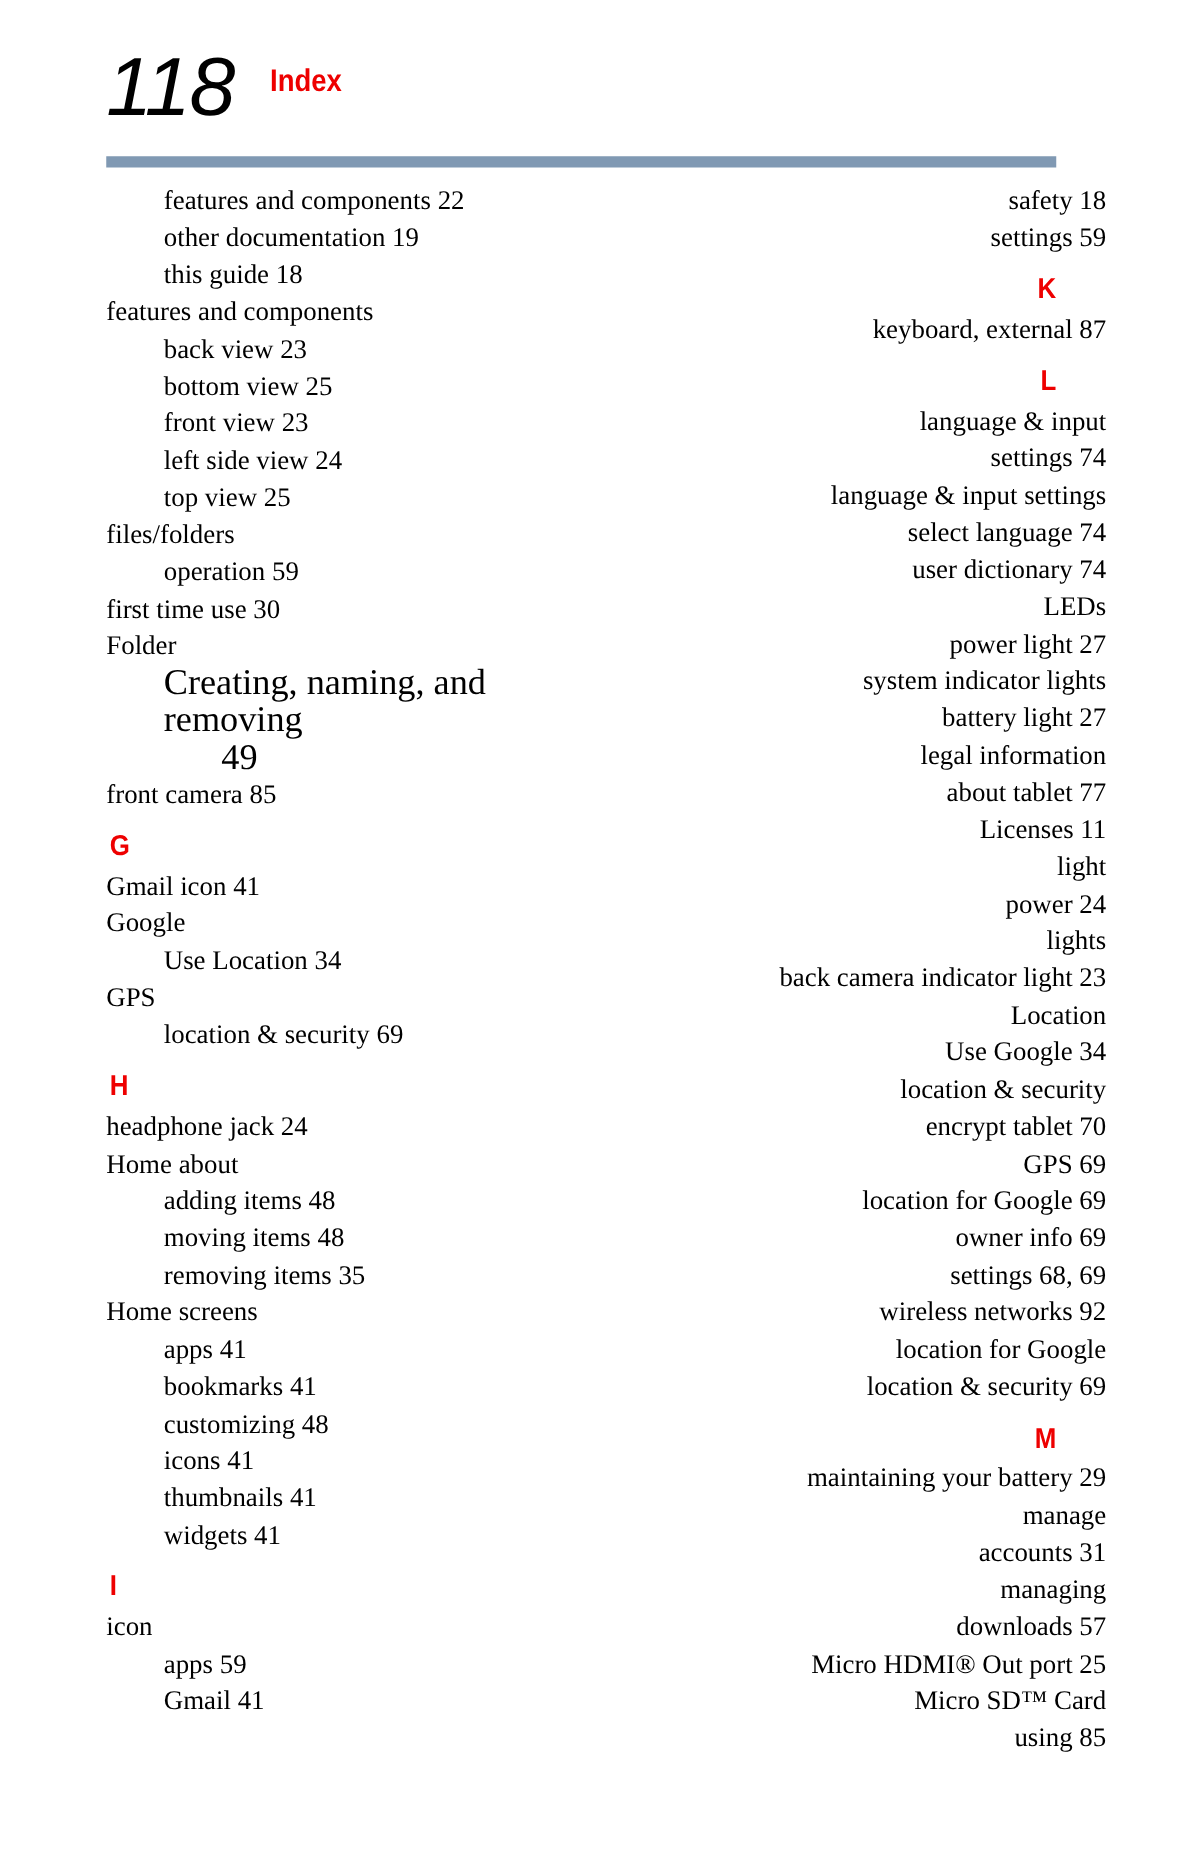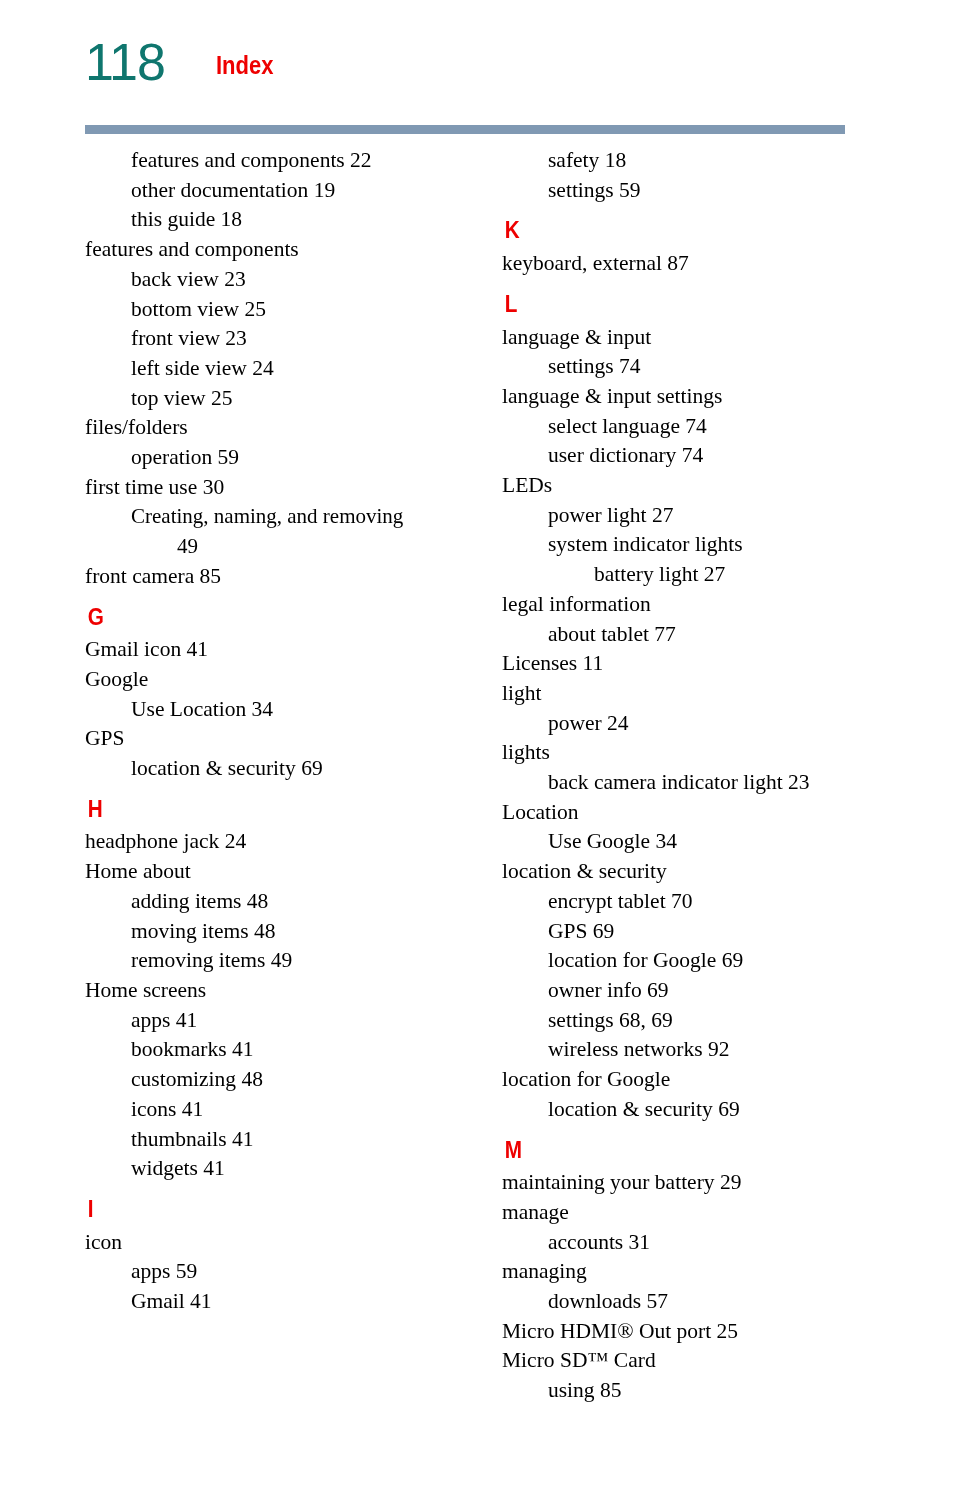--- a/index.html
+++ b/index.html
@@ -22,25 +22,26 @@
     left: 0;
     top: 0;
     width: 954px;
     height: 140px;
   }
   .folio-number {
     position: absolute;
     left: 85px;
     top: 36px;
     font-family: "Liberation Sans", "DejaVu Sans", sans-serif;
-    font-size: 52px;
+    font-size: 66px;
     font-weight: 400;
     letter-spacing: -1px;
-    color: #0f766e;
+    color: #000000;
     line-height: 1;
+    font-style: italic;
   }
   .header-title {
     position: absolute;
     left: 216px;
     top: 53px;
     font-family: "Liberation Sans", "DejaVu Sans", sans-serif;
     font-size: 25px;
     font-weight: bold;
     color: #ee0000;
     line-height: 1;
@@ -62,35 +63,35 @@
     left: 0;
     top: 146px;
     width: 954px;
   }
   .column {
     position: absolute;
     top: 0;
     width: 400px;
   }
   .column-left  { left: 85px; }
-  .column-right { left: 502px; }
+  .column-right { left: 485px; text-align: right; }
 
   
   .entry {
     font-size: 21.5px;
     line-height: 29.7px;
     white-space: nowrap;
     color: #000000;
   }
   .level-1 { padding-left: 0px; }
   .level-2 { padding-left: 46px; }
   .level-3 { padding-left: 92px; }
 
   .entry-wrap {
-    font-size: 21px;
+    font-size: 29px;
     line-height: 29.7px;
     color: #000000;
     padding-left: 46px;
   }
   .entry-wrap .cont {
     display: block;
     padding-left: 46px;
   }
 
   
@@ -123,34 +124,35 @@
       <div class="entry level-2">this guide 18</div>
       <div class="entry level-1">features and components</div>
       <div class="entry level-2">back view 23</div>
       <div class="entry level-2">bottom view 25</div>
       <div class="entry level-2">front view 23</div>
       <div class="entry level-2">left side view 24</div>
       <div class="entry level-2">top view 25</div>
       <div class="entry level-1">files/folders</div>
       <div class="entry level-2">operation 59</div>
       <div class="entry level-1">first time use 30</div>
+      <div class="entry level-1">Folder</div>
       <div class="entry-wrap"><span>Creating, naming, and removing</span><span class="cont">49</span></div>
       <div class="entry level-1">front camera 85</div>
       <div class="section-letter">G</div>
       <div class="entry level-1">Gmail icon 41</div>
       <div class="entry level-1">Google</div>
       <div class="entry level-2">Use Location 34</div>
       <div class="entry level-1">GPS</div>
       <div class="entry level-2">location &amp; security 69</div>
       <div class="section-letter">H</div>
       <div class="entry level-1">headphone jack 24</div>
       <div class="entry level-1">Home about</div>
       <div class="entry level-2">adding items 48</div>
       <div class="entry level-2">moving items 48</div>
-      <div class="entry level-2">removing items 49</div>
+      <div class="entry level-2">removing items 35</div>
       <div class="entry level-1">Home screens</div>
       <div class="entry level-2">apps 41</div>
       <div class="entry level-2">bookmarks 41</div>
       <div class="entry level-2">customizing 48</div>
       <div class="entry level-2">icons 41</div>
       <div class="entry level-2">thumbnails 41</div>
       <div class="entry level-2">widgets 41</div>
       <div class="section-letter">I</div>
       <div class="entry level-1">icon</div>
       <div class="entry level-2">apps 59</div>

